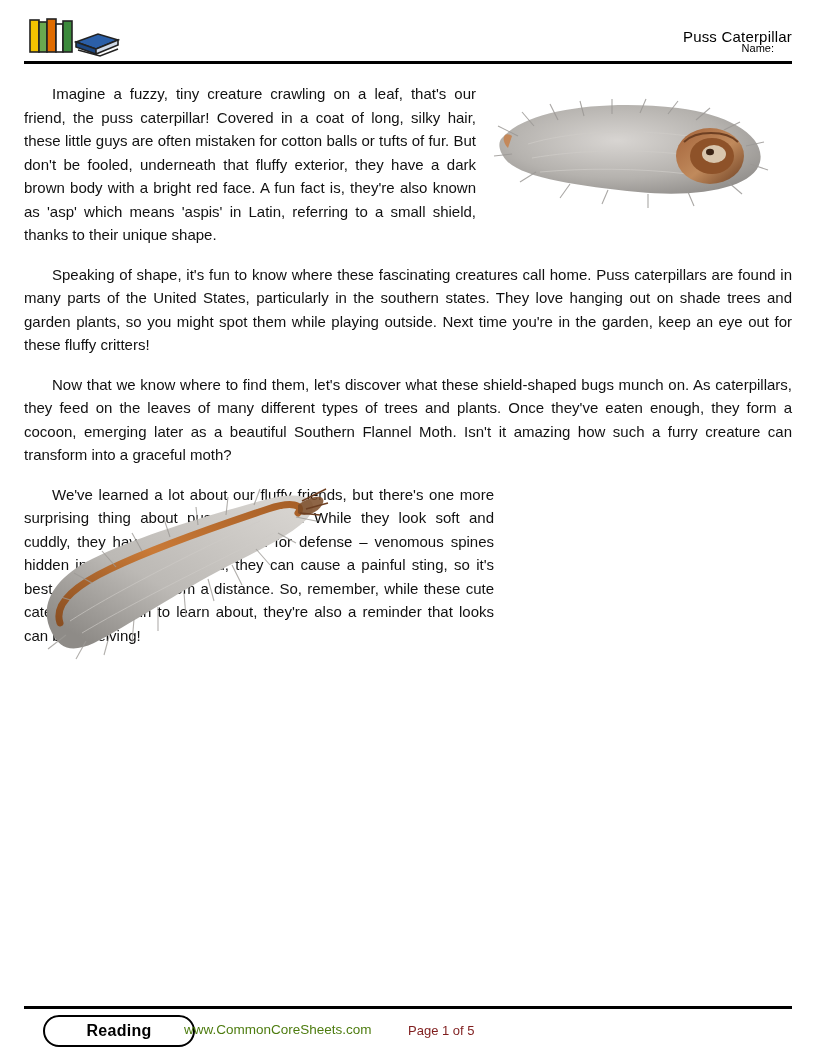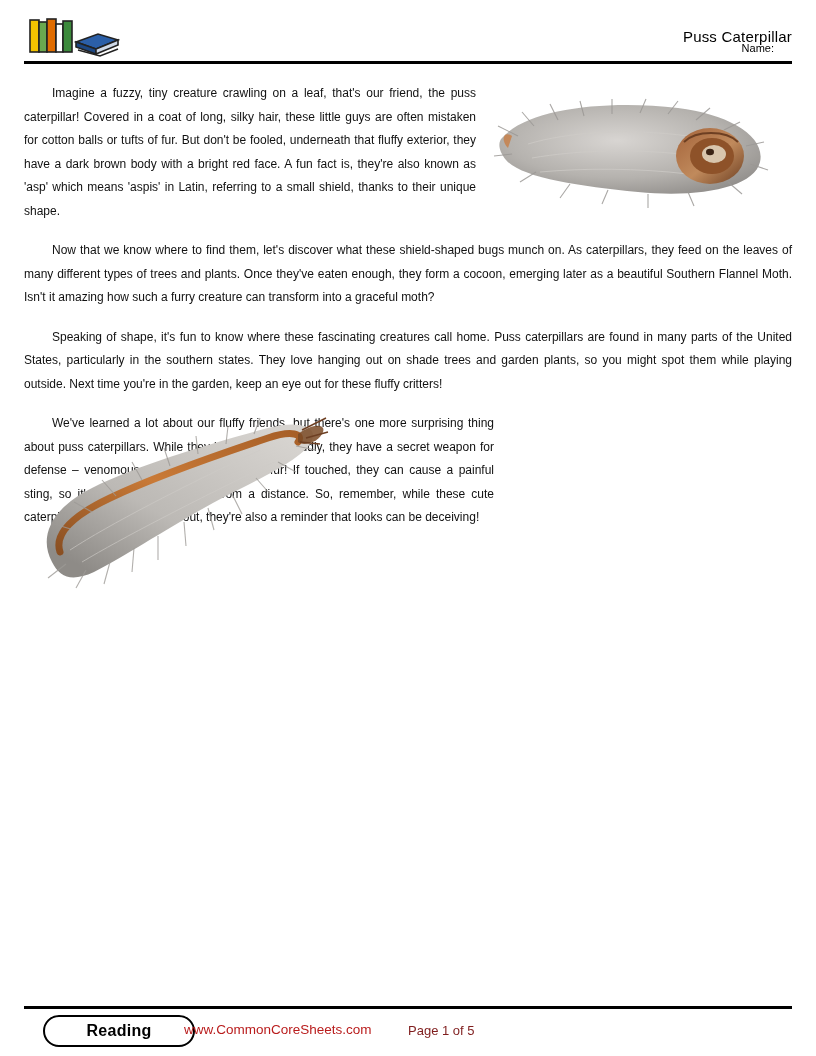--- a/index.html
+++ b/index.html
@@ -59,21 +59,21 @@
     height: 3px;
     background: #000;
   }
 
   
   .content {
     position: relative;
     margin-top: 18px;
   }
   p.para {
-    font-size: 12px;
+    font-size: 15px;
     line-height: 23.5px;
     margin: 0 0 16px 0;
     text-indent: 28px;
     text-align: justify;
     color: #111;
   }
   .para-1 {
     width: 452px;
   }
   .para-4 {
@@ -132,21 +132,21 @@
     justify-content: center;
     font-size: 16px;
     font-weight: bold;
     letter-spacing: 0.3px;
   }
   .footer-site {
     position: absolute;
     left: 160px;
     top: 16px;
     font-size: 13.5px;
-    color: #b91c1c;
+    color: #4d7c0f;
   }
   .footer-page {
     position: absolute;
     left: 384px;
     top: 17px;
     font-size: 13px;
     color: #7f1d1d;
   }
 </style>
 </head>
@@ -220,22 +220,22 @@
 
         <ellipse cx="222" cy="64" rx="34" ry="28" fill="url(#headA)"></ellipse>
         <ellipse cx="224" cy="64" rx="22" ry="18" fill="#8e5229"></ellipse>
         <ellipse cx="226" cy="62" rx="12" ry="9" fill="#d9c6ad"></ellipse>
         <ellipse cx="222" cy="60" rx="4" ry="3.2" fill="#3b2415"></ellipse>
         <path d="M196 50 C208 38, 238 38, 250 50" fill="none" stroke="#6d3f22" stroke-width="2"></path>
       </g>
     </svg>
 
     <p class="para para-1">Imagine a fuzzy, tiny creature crawling on a leaf, that's our friend, the puss caterpillar! Covered in a coat of long, silky hair, these little guys are often mistaken for cotton balls or tufts of fur. But don't be fooled, underneath that fluffy exterior, they have a dark brown body with a bright red face. A fun fact is, they're also known as 'asp' which means 'aspis' in Latin, referring to a small shield, thanks to their unique shape.</p>
+    <p class="para para-2">Speaking of shape, it's fun to know where these fascinating creatures call home. Puss caterpillars are found in many parts of the United States, particularly in the southern states. They love hanging out on shade trees and garden plants, so you might spot them while playing outside. Next time you're in the garden, keep an eye out for these fluffy critters!</p>
     <p class="para para-3">Now that we know where to find them, let's discover what these shield-shaped bugs munch on. As caterpillars, they feed on the leaves of many different types of trees and plants. Once they've eaten enough, they form a cocoon, emerging later as a beautiful Southern Flannel Moth. Isn't it amazing how such a furry creature can transform into a graceful moth?</p>
-    <p class="para para-2">Speaking of shape, it's fun to know where these fascinating creatures call home. Puss caterpillars are found in many parts of the United States, particularly in the southern states. They love hanging out on shade trees and garden plants, so you might spot them while playing outside. Next time you're in the garden, keep an eye out for these fluffy critters!</p>
 
     <div class="block-4">
 
       <svg class="img-caterpillar-2" viewBox="0 0 300 185" xmlns="http://www.w3.org/2000/svg">
         <defs>
           <linearGradient id="furB" x1="0.1" y1="0.9" x2="0.9" y2="0.1">
             <stop offset="0%" stop-color="#8e8b87"></stop>
             <stop offset="40%" stop-color="#bcb9b5"></stop>
             <stop offset="100%" stop-color="#d6d3cf"></stop>
           </linearGradient>

